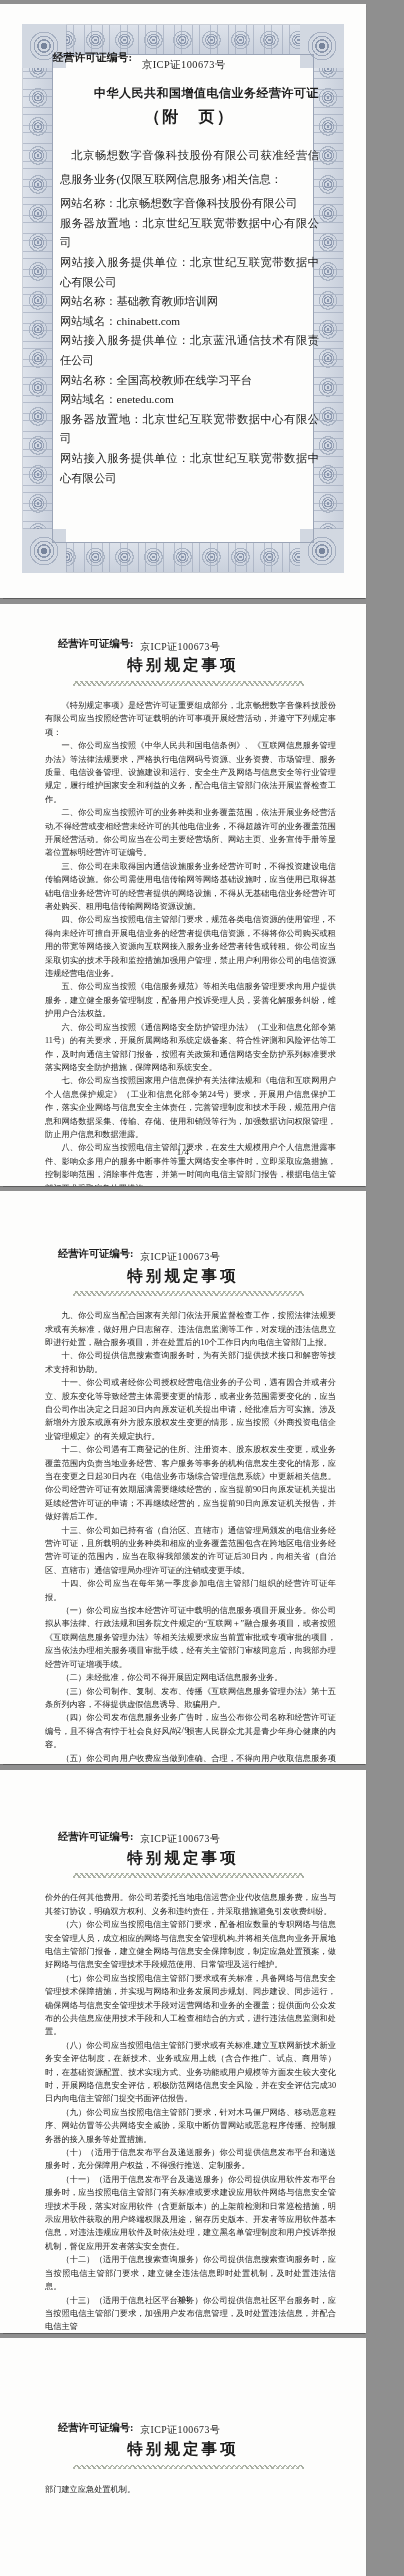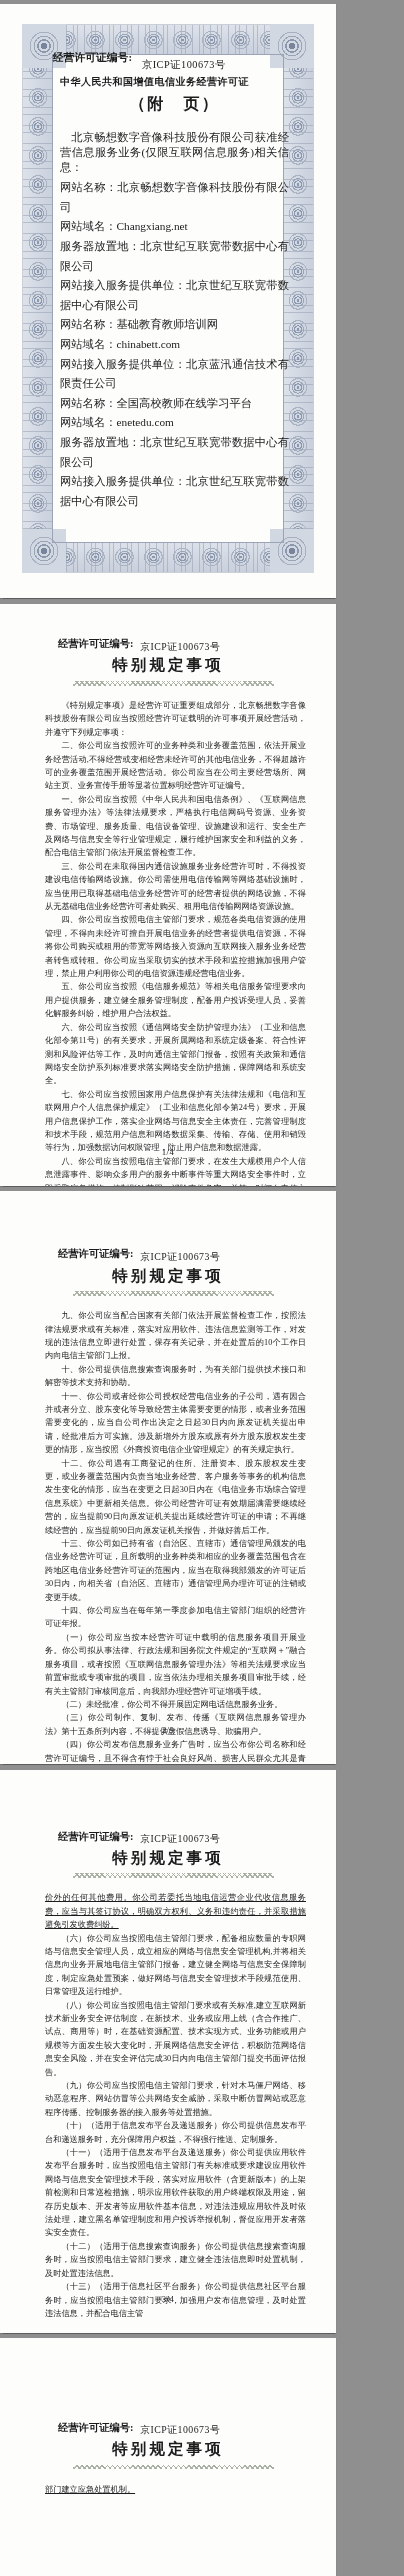--- a/index.html
+++ b/index.html
@@ -6,21 +6,21 @@
   body{
     width:405px;
     background:#8f8f8f;
     padding-top:4.1px;
     font-family:"Liberation Serif","DejaVu Serif",serif;
     color:#1c1c1c;
     overflow-x:hidden;
   }
   .sheet{
     position:relative;
-    width:336px;
+    width:366px;
     background:#fdfdfc;
     box-shadow:0 0.5px 1px rgba(0,0,0,.35);
     overflow:hidden;
   }
   
   .cert{height:594px;margin-bottom:6.2px;}
   .frame{position:absolute;top:20.6px;left:23px;right:23px;bottom:26px;box-shadow:0 0 0 0.5px #97a1b3;}
   .frame::after{content:"";position:absolute;inset:29px;border:0.5px solid #9aa4b6;pointer-events:none;}
   .band{position:absolute;background-color:#dee3ea;}
   .bt,.bb{left:0;right:0;height:30px;
@@ -40,42 +40,42 @@
     background-size:30px 29px,30px 29px,auto auto,auto auto;}
   .bl{left:0}.br{right:0}
   .corner{position:absolute;width:44px;height:44px;
     background:
       radial-gradient(circle at 50% 50%, #77849b 0 3.1px, rgba(0,0,0,0) 3.1px 5.2px, #8b97ac 5.2px 6.7px, rgba(0,0,0,0) 6.7px 9.3px, #98a3b6 9.3px 10.3px, rgba(0,0,0,0) 10.3px 13.4px, #a6b0c1 13.4px 14.4px, rgba(0,0,0,0) 14.4px),
       #d2d8e1;}
   .c-tl{top:-1px;left:-1px}.c-tr{top:-1px;right:-1px}.c-bl{bottom:-1px;left:-1px}.c-br{bottom:-1px;right:-1px}
   .cert-content{position:absolute;top:47px;left:60px;right:47px;}
   .cert-head{font-size:10.8px;font-weight:bold;margin-left:-7.2px;}
   .cert-head .num{font-weight:normal;font-size:10.3px;margin-left:7.2px;position:relative;top:7.2px;letter-spacing:0.5px;}
-  .cert-title{font-size:10px;font-weight:bold;text-align:left;letter-spacing:0.5px;margin:10px 0 0 0;}
+  .cert-title{font-size:12px;font-weight:bold;text-align:right;letter-spacing:0.5px;margin:20px 0 0 0;}
   .cert-sub{font-size:16px;font-weight:bold;text-align:center;margin-top:5.2px;letter-spacing:2.1px;}
-  .cert-intro{font-size:11.3px;line-height:15px;margin:14.4px 0 0 0;text-indent:1em;text-align:justify;}
+  .cert-intro{font-size:11.3px;line-height:24px;margin:14.4px 0 0 0;text-indent:1em;text-align:justify;}
   .entries{margin-top:3.6px;font-size:11.3px;line-height:19.6px;text-align:justify;}
   .entry{margin:0;}
   
   .ppage{height:572px;margin-bottom:5.2px;}
   .pages .ppage:nth-of-type(1){height:549px;padding-top:33px;}
   .pages .ppage:nth-of-type(2){height:517px;padding-top:56px;}
   .pages .ppage:nth-of-type(3){height:503px;padding-top:60px;}
   .pages .ppage:nth-of-type(4){height:486px;padding-top:83px;margin-bottom:0;}
   .phead{margin-left:58px;font-size:10.3px;font-weight:bold;}
   .phead .num{font-weight:normal;font-size:9.8px;margin-left:4.1px;position:relative;top:2.6px;letter-spacing:0.5px;}
   .ptitle{font-size:15.5px;font-weight:bold;text-align:center;letter-spacing:3.1px;margin:4.1px 0 0 0;}
   .zigzag{height:4.6px;margin:4.6px 62px 0 73px;
     background:
       repeating-linear-gradient(45deg, rgba(0,0,0,0) 0 1px, #98a092 1px 2.1px, rgba(0,0,0,0) 2.1px 3.6px),
       repeating-linear-gradient(-45deg, rgba(0,0,0,0) 0 1px, #a9afa1 1px 2.1px, rgba(0,0,0,0) 2.1px 3.6px);
     opacity:.85;}
   .pbody{margin:13.4px 30px 0 45px;font-size:8.2px;line-height:13.4px;text-align:justify;}
   .para{margin:0;text-indent:2em;}
-  .para.cont{text-indent:0;text-decoration:underline;}
+  .para.cont{text-indent:0;}
   .pnum{position:absolute;bottom:29px;left:0;right:0;text-align:center;font-size:8.8px;letter-spacing:0.5px;}
 </style>
 </head>
 <body>
 
 <div class="stack">
 
   <section class="sheet cert">
     <div class="frame">
       <div class="band bt"></div>
@@ -92,21 +92,20 @@
         <span class="lbl">经营许可证编号:</span>
         <span class="num">京ICP证100673号</span>
       </div>
       <h1 class="cert-title">中华人民共和国增值电信业务经营许可证</h1>
       <div class="cert-sub">（附　页）</div>
       <p class="cert-intro">北京畅想数字音像科技股份有限公司获准经营信息服务业务(仅限互联网信息服务)相关信息：</p>
       <div class="entries">
 
           <p class="entry"><span>网站名称：</span><span>北京畅想数字音像科技股份有限公司</span></p>
 
-          <p class="entry"><span>网站域名：</span><span>Changxiang.net</span></p>
 
           <p class="entry"><span>服务器放置地：</span><span>北京世纪互联宽带数据中心有限公司</span></p>
 
           <p class="entry"><span>网站接入服务提供单位：</span><span>北京世纪互联宽带数据中心有限公司</span></p>
 
           <p class="entry"><span>网站名称：</span><span>基础教育教师培训网</span></p>
 
           <p class="entry"><span>网站域名：</span><span>chinabett.com</span></p>
 
 
@@ -129,24 +128,24 @@
         <div class="phead">
           <span class="lbl">经营许可证编号:</span>
           <span class="num">京ICP证100673号</span>
         </div>
         <h2 class="ptitle">特别规定事项</h2>
         <div class="zigzag"></div>
         <div class="pbody">
 
             <p class="para">《特别规定事项》是经营许可证重要组成部分，北京畅想数字音像科技股份有限公司应当按照经营许可证载明的许可事项开展经营活动，并遵守下列规定事项：</p>
 
+            <p class="para">一、你公司应当按照《中华人民共和国电信条例》、《互联网信息服务管理办法》等法律法规要求，严格执行电信网码号资源、业务资费、市场管理、服务质量、电信设备管理、设施建设和运行、安全生产及网络与信息安全等行业管理规定，履行维护国家安全和利益的义务，配合电信主管部门依法开展监督检查工作。</p>
+
             <p class="para">二、你公司应当按照许可的业务种类和业务覆盖范围，依法开展业务经营活动,不得经营或变相经营未经许可的其他电信业务，不得超越许可的业务覆盖范围开展经营活动。你公司应当在公司主要经营场所、网站主页、业务宣传手册等显著位置标明经营许可证编号。</p>
 
-            <p class="para">一、你公司应当按照《中华人民共和国电信条例》、《互联网信息服务管理办法》等法律法规要求，严格执行电信网码号资源、业务资费、市场管理、服务质量、电信设备管理、设施建设和运行、安全生产及网络与信息安全等行业管理规定，履行维护国家安全和利益的义务，配合电信主管部门依法开展监督检查工作。</p>
-
             <p class="para">三、你公司在未取得国内通信设施服务业务经营许可时，不得投资建设电信传输网络设施。你公司需使用电信传输网等网络基础设施时，应当使用已取得基础电信业务经营许可的经营者提供的网络设施，不得从无基础电信业务经营许可者处购买、租用电信传输网网络资源设施。</p>
 
             <p class="para">四、你公司应当按照电信主管部门要求，规范各类电信资源的使用管理，不得向未经许可擅自开展电信业务的经营者提供电信资源，不得将你公司购买或租用的带宽等网络接入资源向互联网接入服务业务经营者转售或转租。你公司应当采取切实的技术手段和监控措施加强用户管理，禁止用户利用你公司的电信资源违规经营电信业务。</p>
 
             <p class="para">五、你公司应当按照《电信服务规范》等相关电信服务管理要求向用户提供服务，建立健全服务管理制度，配备用户投诉受理人员，妥善化解服务纠纷，维护用户合法权益。</p>
 
             <p class="para">六、你公司应当按照《通信网络安全防护管理办法》（工业和信息化部令第11号）的有关要求，开展所属网络和系统定级备案、符合性评测和风险评估等工作，及时向通信主管部门报备，按照有关政策和通信网络安全防护系列标准要求落实网络安全防护措施，保障网络和系统安全。</p>
 
             <p class="para">七、你公司应当按照国家用户信息保护有关法律法规和《电信和互联网用户个人信息保护规定》（工业和信息化部令第24号）要求，开展用户信息保护工作，落实企业网络与信息安全主体责任，完善管理制度和技术手段，规范用户信息和网络数据采集、传输、存储、使用和销毁等行为，加强数据访问权限管理，防止用户信息和数据泄露。</p>
 
@@ -157,21 +156,21 @@
 
       <section class="sheet ppage">
         <div class="phead">
           <span class="lbl">经营许可证编号:</span>
           <span class="num">京ICP证100673号</span>
         </div>
         <h2 class="ptitle">特别规定事项</h2>
         <div class="zigzag"></div>
         <div class="pbody">
 
-            <p class="para">九、你公司应当配合国家有关部门依法开展监督检查工作，按照法律法规要求或有关标准，落实对应用软件、违法信息监测等工作，对发现的违法信息立即进行处置，保存有关记录，并在处置后的10个工作日内向电信主管部门上报。</p>
+            <p class="para">九、你公司应当配合国家有关部门依法开展监督检查工作，按照法律法规要求或有关标准，做好用户日志留存、违法信息监测等工作，对发现的违法信息立即进行处置，融合服务项目，并在处置后的10个工作日内向电信主管部门上报。</p>
 
             <p class="para">十、你公司提供信息搜索查询服务时，为有关部门提供技术接口和解密等技术支持和协助。</p>
 
             <p class="para">十一、你公司或者经你公司授权经营电信业务的子公司，遇有因合并或者分立、股东变化等导致经营主体需要变更的情形，或者业务范围需要变化的，应当自公司作出决定之日起30日内向原发证机关提出申请，经批准后方可实施。涉及新增外方股东或原有外方股东股权发生变更的情形，应当按照《外商投资电信企业管理规定》的有关规定执行。</p>
 
             <p class="para">十二、你公司遇有工商登记的住所、注册资本、股东股权发生变更，或业务覆盖范围内负责当地业务经营、客户服务等事务的机构信息发生变化的情形，应当在变更之日起30日内在《电信业务市场综合管理信息系统》中更新相关信息。你公司经营许可证有效期届满需要继续经营的，应当提前90日向原发证机关提出延续经营许可证的申请；不再继续经营的，应当提前90日向原发证机关报告，并做好善后工作。</p>
 
             <p class="para">十三、你公司如已持有省（自治区、直辖市）通信管理局颁发的电信业务经营许可证，且所载明的业务种类和相应的业务覆盖范围包含在跨地区电信业务经营许可证的范围内，应当在取得我部颁发的许可证后30日内，向相关省（自治区、直辖市）通信管理局办理许可证的注销或变更手续。</p>
 
             <p class="para">十四、你公司应当在每年第一季度参加电信主管部门组织的经营许可证年报。</p>
@@ -196,20 +195,21 @@
           <span class="num">京ICP证100673号</span>
         </div>
         <h2 class="ptitle">特别规定事项</h2>
         <div class="zigzag"></div>
         <div class="pbody">
 
             <p class="para cont">价外的任何其他费用。你公司若委托当地电信运营企业代收信息服务费，应当与其签订协议，明确双方权利、义务和违约责任，并采取措施避免引发收费纠纷。</p>
 
             <p class="para">（六）你公司应当按照电信主管部门要求，配备相应数量的专职网络与信息安全管理人员，成立相应的网络与信息安全管理机构,并将相关信息向业务开展地电信主管部门报备，建立健全网络与信息安全保障制度，制定应急处置预案，做好网络与信息安全管理技术手段规范使用、日常管理及运行维护。</p>
 
+            <p class="para">（七）你公司应当按照电信主管部门要求或有关标准，具备网络与信息安全管理技术保障措施，并实现与网络和业务发展同步规划、同步建设、同步运行，确保网络与信息安全管理技术手段对运营网络和业务的全覆盖；提供面向公众发布的公共信息应使用技术手段和人工检查相结合的方式，进行违法信息监测和处置。</p>
 
             <p class="para">（八）你公司应当按照电信主管部门要求或有关标准,建立互联网新技术新业务安全评估制度，在新技术、业务或应用上线（含合作推广、试点、商用等）时，在基础资源配置、技术实现方式、业务功能或用户规模等方面发生较大变化时，开展网络信息安全评估，积极防范网络信息安全风险，并在安全评估完成30日内向电信主管部门提交书面评估报告。</p>
 
             <p class="para">（九）你公司应当按照电信主管部门要求，针对木马僵尸网络、移动恶意程序、网站仿冒等公共网络安全威胁，采取中断仿冒网站或恶意程序传播、控制服务器的接入服务等处置措施。</p>
 
             <p class="para">（十）（适用于信息发布平台及递送服务）你公司提供信息发布平台和递送服务时，充分保障用户权益，不得强行推送、定制服务。</p>
 
             <p class="para">（十一）（适用于信息发布平台及递送服务）你公司提供应用软件发布平台服务时，应当按照电信主管部门有关标准或要求建设应用软件网络与信息安全管理技术手段，落实对应用软件（含更新版本）的上架前检测和日常巡检措施，明示应用软件获取的用户终端权限及用途，留存历史版本、开发者等应用软件基本信息，对违法违规应用软件及时依法处理，建立黑名单管理制度和用户投诉举报机制，督促应用开发者落实安全责任。</p>
 
             <p class="para">（十二）（适用于信息搜索查询服务）你公司提供信息搜索查询服务时，应当按照电信主管部门要求，建立健全违法信息即时处置机制，及时处置违法信息。</p>

